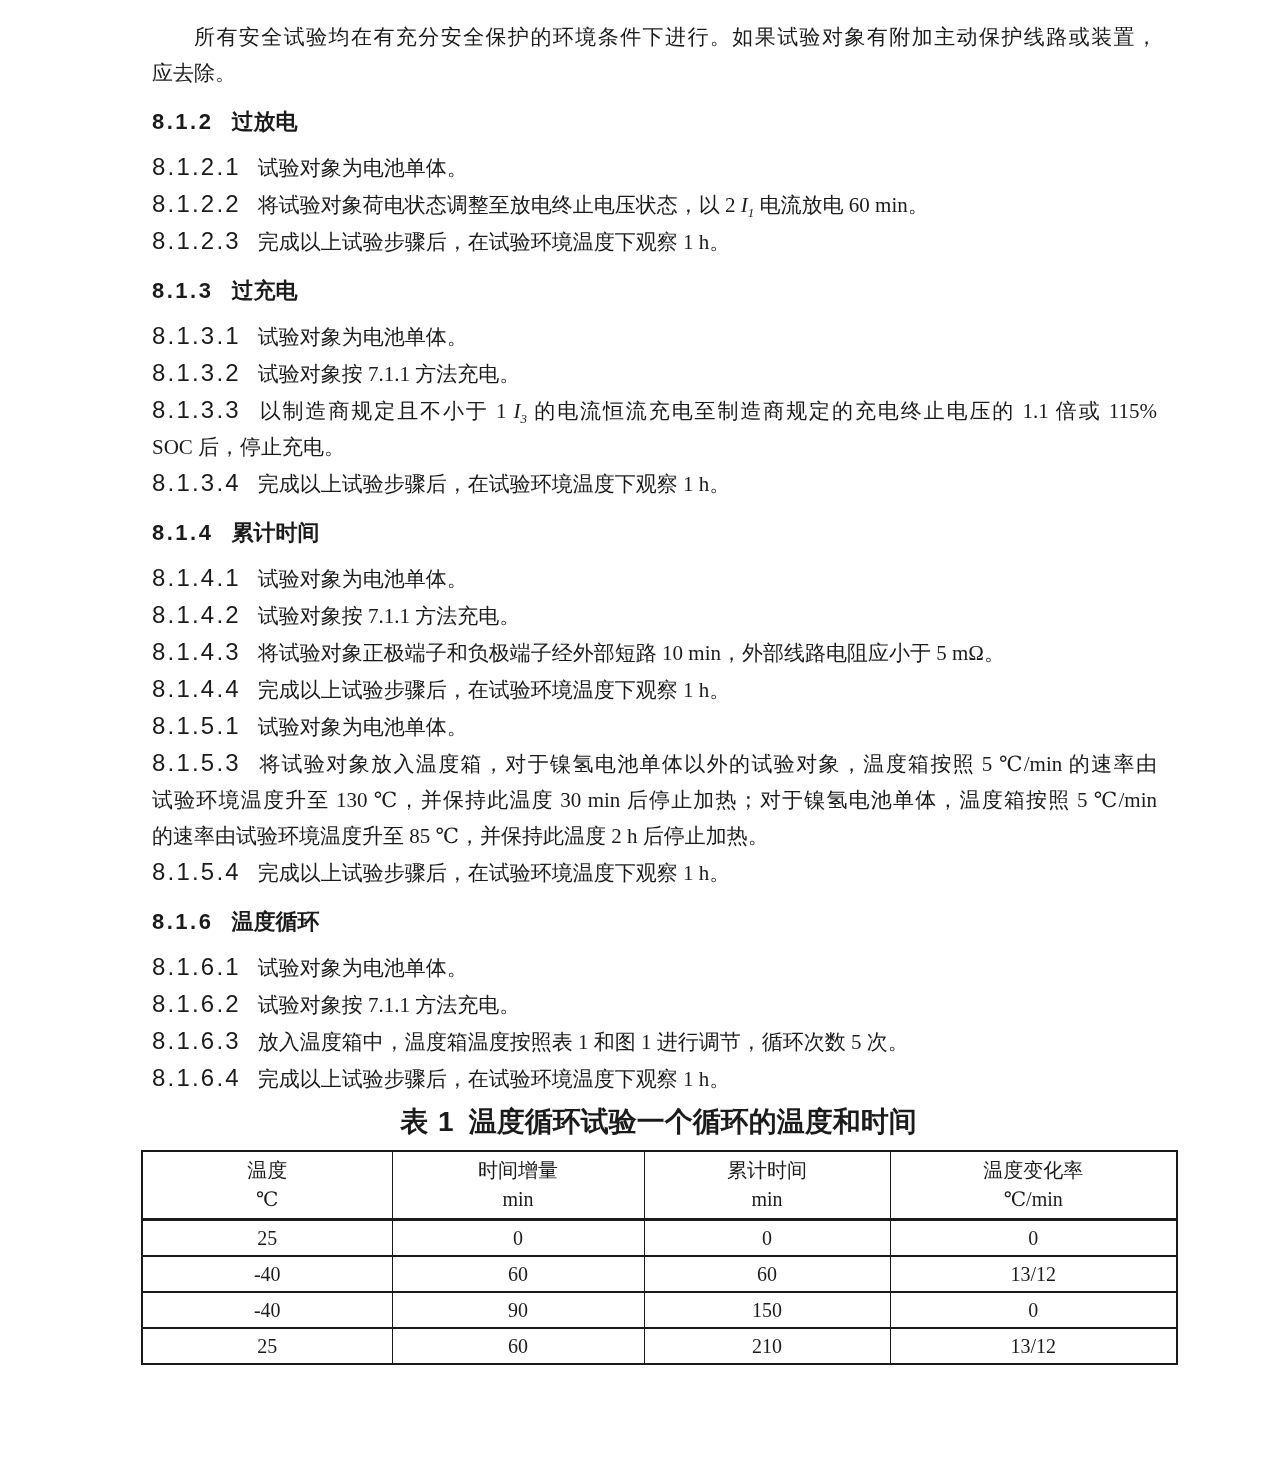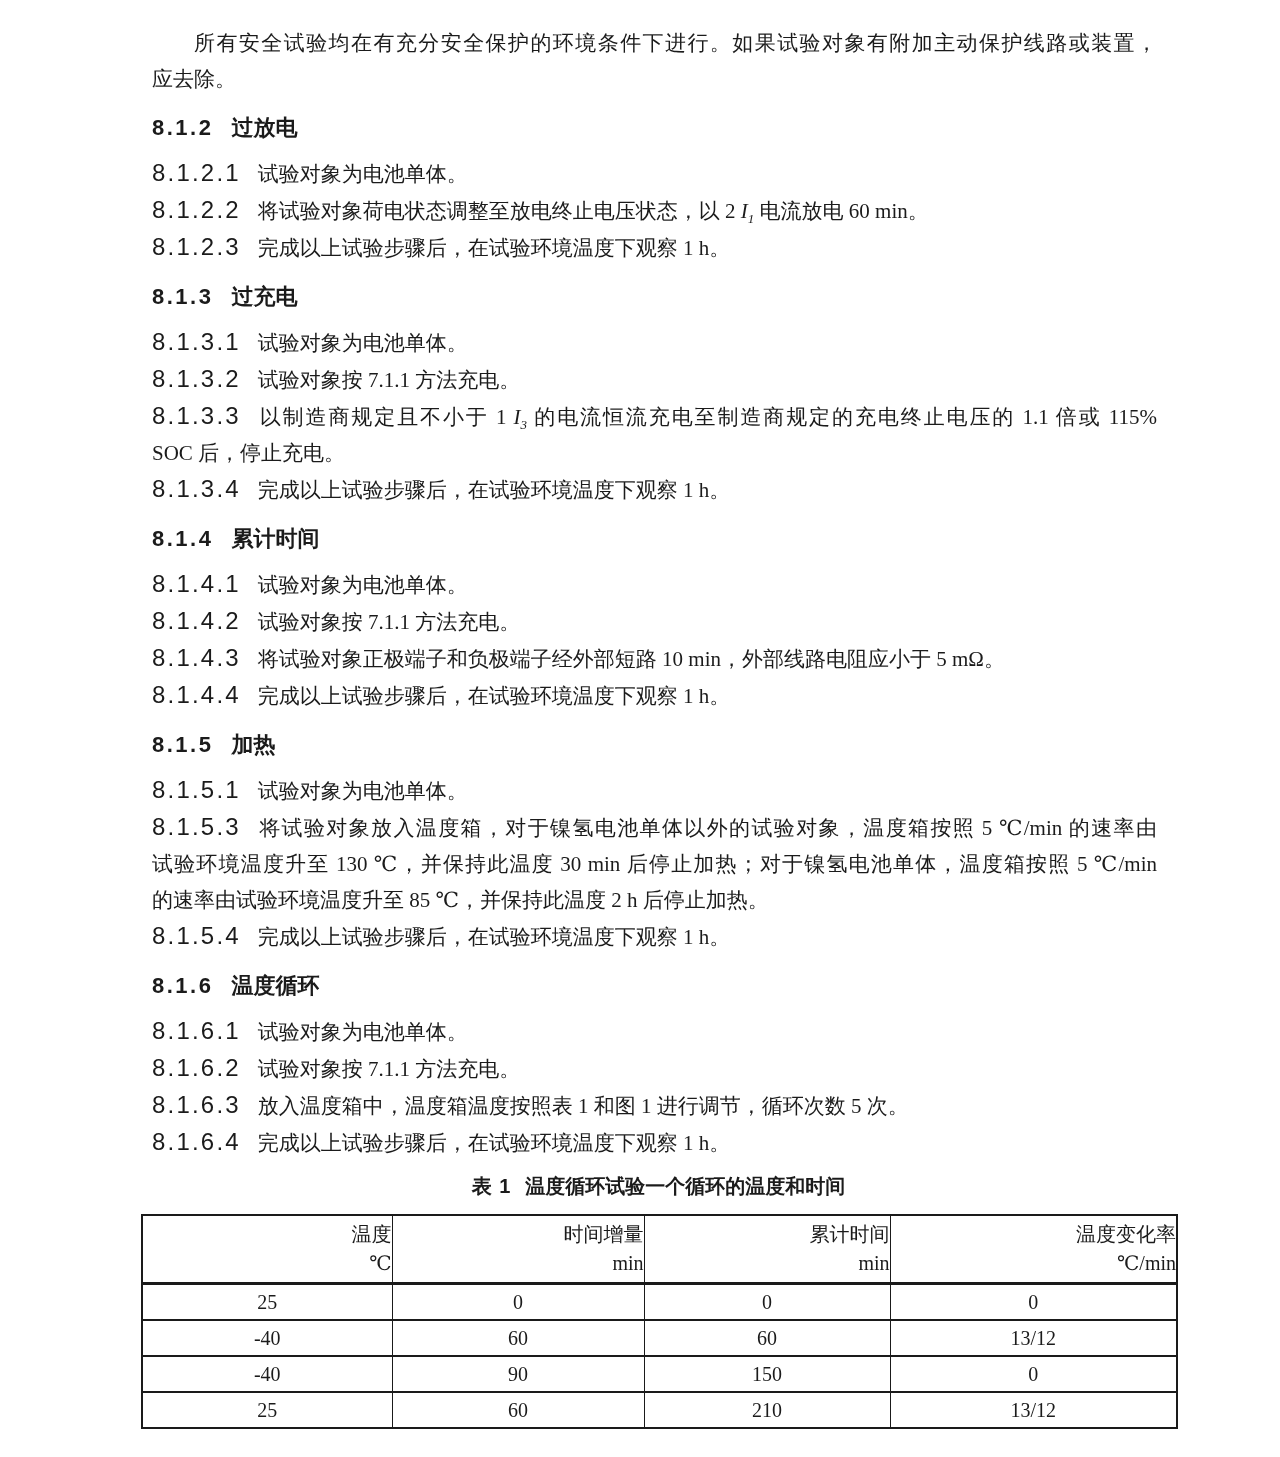--- a/index.html
+++ b/index.html
@@ -4,21 +4,21 @@
 <style>
   html, body {
     margin: 0; padding: 0;
     width: 1280px; height: 1457px;
     background: #ffffff;
     color: #1b1b1b;
     font-family: "Liberation Serif", "DejaVu Serif", serif;
     font-size: 21px;
     overflow: hidden;
   }
-  .page { padding: 25px 123px 0 152px; }
+  .page { padding: 19px 123px 0 152px; }
 
   
   .cline { line-height: 36px; }
   .fill  { text-align: justify; text-align-last: justify; }
   .indent { text-indent: 2em; }
 
   .clause { margin: 0; line-height: 36px; }
   p.clause { margin: 0; }
 
   .cnum {
@@ -40,21 +40,21 @@
 
   .sym { font-style: italic; font-family: "Liberation Serif", "DejaVu Serif", serif; }
   sub.ssub { font-size: 13px; font-style: italic; line-height: 0; }
 
   .table-caption {
     width: 1035px;
     margin: 10px 0 13px -11px;
     text-align: center;
     font-family: "Liberation Sans", "DejaVu Sans", sans-serif;
     font-weight: bold;
-    font-size: 20px;
+    font-size: 28px;
     line-height: 30px;
   }
   .cap-num { margin-right: 14px; letter-spacing: 1px; }
 
   table.t1 {
     width: 1035px;
     margin-left: -11px;
     border-collapse: collapse;
     table-layout: fixed;
     border: 2px solid #1a1a1a;
@@ -62,21 +62,21 @@
   .t1 th, .t1 td {
     border: 1px solid #1a1a1a;
     border-top-width: 2px;
     border-bottom-width: 2px;
     text-align: center;
     font-weight: normal;
     font-size: 20px;
     padding: 0;
   }
   .t1 thead th { border-bottom-width: 3px; padding: 4px 0; }
-  .th-label, .th-unit { line-height: 29px; text-align: right; }
+  .th-label, .th-unit { line-height: 29px; }
   .t1 tbody td { height: 34px; line-height: 34px; }
 </style>
 </head>
 <body>
 
 <div class="page">
 
   <div class="clause">
     <div class="cline fill indent">所有安全试验均在有充分安全保护的环境条件下进行。如果试验对象有附加主动保护线路或装置，</div>
     <div class="cline">应去除。</div>
@@ -101,23 +101,20 @@
   <p class="clause"><span class="cnum">8.1.3.4</span><span>完成以上试验步骤后，在试验环境温度下观察 1 h。</span></p>
 
   <h3 class="sec">
     <span class="hnum">8.1.4</span><span>累计时间</span>
   </h3>
   <p class="clause"><span class="cnum">8.1.4.1</span><span>试验对象为电池单体。</span></p>
   <p class="clause"><span class="cnum">8.1.4.2</span><span>试验对象按 7.1.1 方法充电。</span></p>
   <p class="clause"><span class="cnum">8.1.4.3</span><span>将试验对象正极端子和负极端子经外部短路 10 min，外部线路电阻应小于 5 mΩ。</span></p>
   <p class="clause"><span class="cnum">8.1.4.4</span><span>完成以上试验步骤后，在试验环境温度下观察 1 h。</span></p>
 
-  <h3 class="sec">
-    <span class="hnum">8.1.5</span><span>加热</span>
-  </h3>
   <p class="clause"><span class="cnum">8.1.5.1</span><span>试验对象为电池单体。</span></p>
   <div class="clause">
     <div class="cline fill"><span class="cnum">8.1.5.3</span><span>将试验对象放入温度箱，对于镍氢电池单体以外的试验对象，温度箱按照 5 ℃/min 的速率由</span></div>
     <div class="cline fill">试验环境温度升至 130 ℃，并保持此温度 30 min 后停止加热；对于镍氢电池单体，温度箱按照 5 ℃/min</div>
     <div class="cline">的速率由试验环境温度升至 85 ℃，并保持此温度 2 h 后停止加热。</div>
   </div>
   <p class="clause"><span class="cnum">8.1.5.4</span><span>完成以上试验步骤后，在试验环境温度下观察 1 h。</span></p>
 
   <h3 class="sec">
     <span class="hnum">8.1.6</span><span>温度循环</span>

